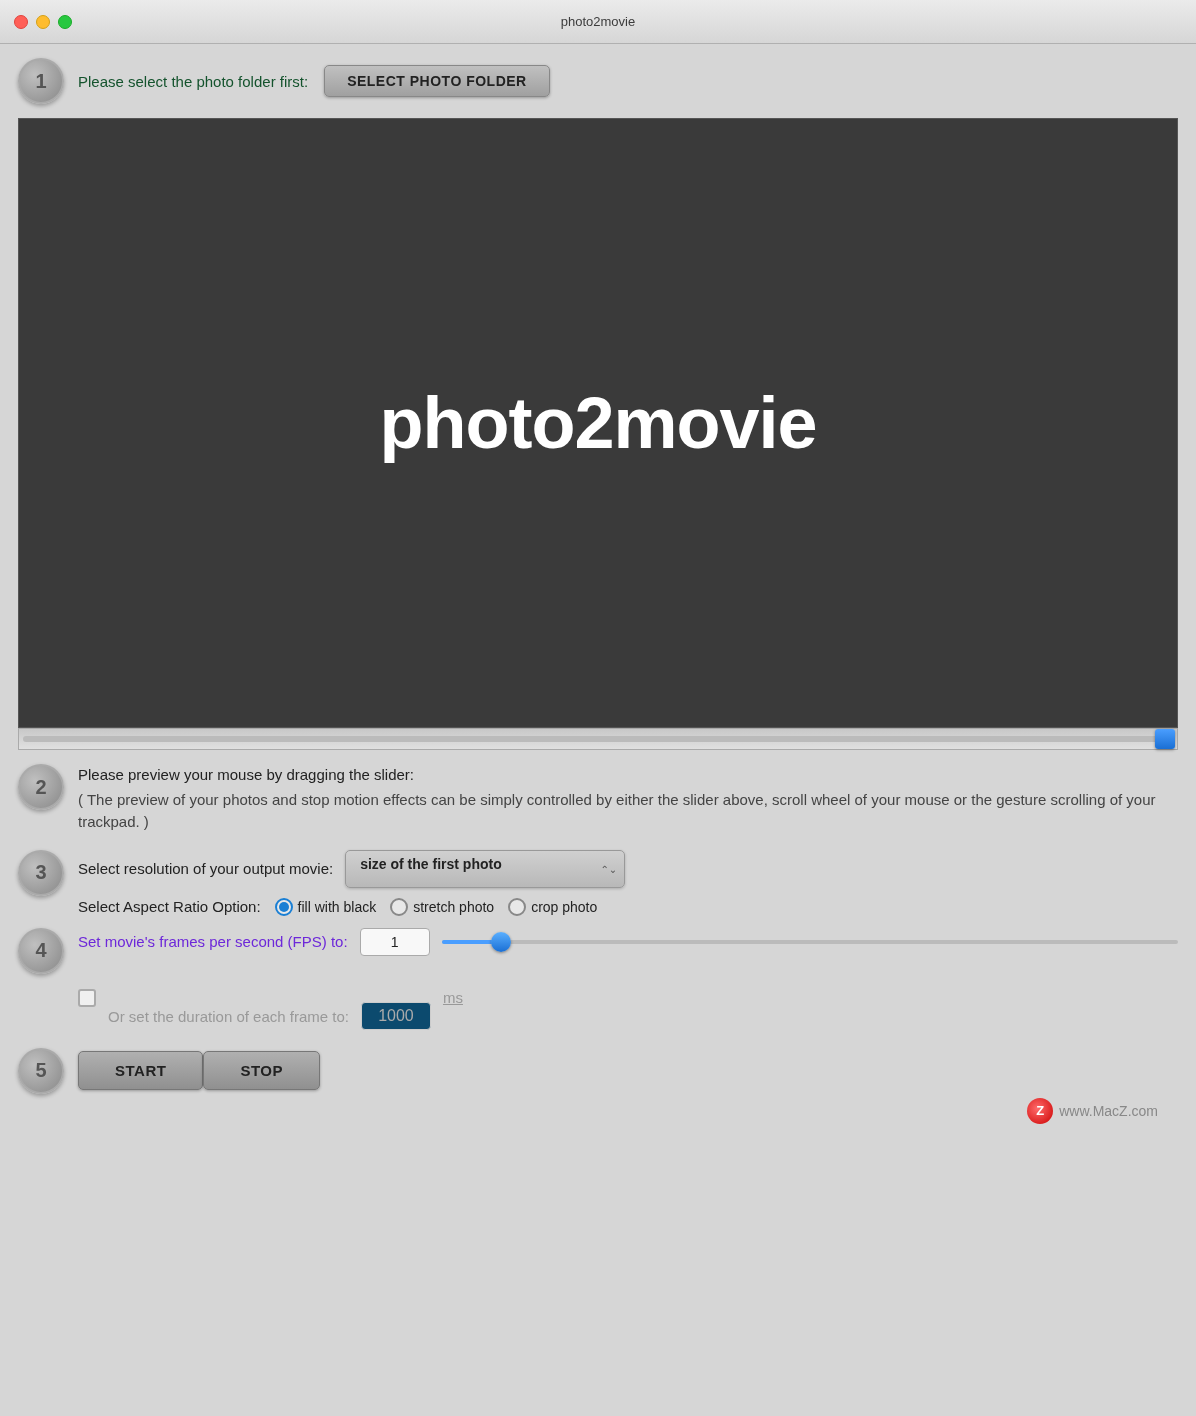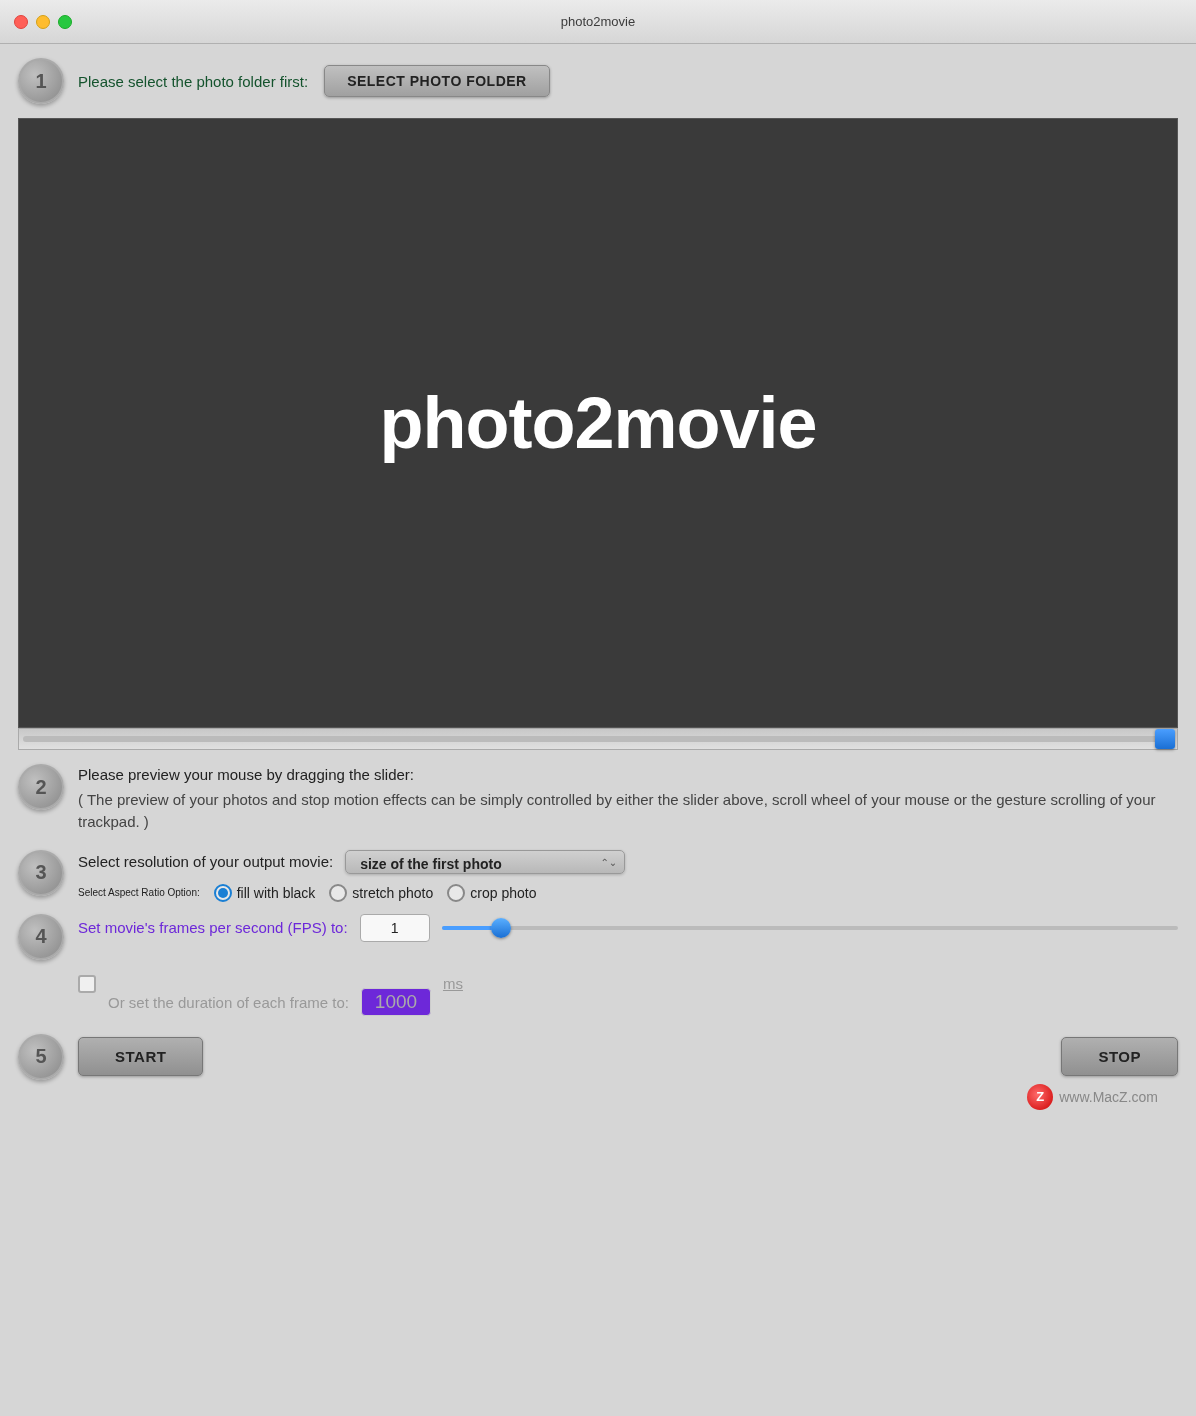--- a/index.html
+++ b/index.html
@@ -187,21 +187,21 @@
     .resolution-label {
       font-size: 15px;
       color: #222;
       white-space: nowrap;
     }
 
     .resolution-select {
       background: linear-gradient(to bottom, #d0d0d0, #b8b8b8);
       border: 1px solid #999;
       border-radius: 5px;
-      padding: 5px 30px 1px 14px;
+      padding: 5px 30px 15px 14px;
       font-size: 14px;
       font-weight: 600;
       color: #222;
       cursor: pointer;
       appearance: none;
       -webkit-appearance: none;
       position: relative;
       min-width: 280px;
       box-shadow: 0 1px 3px rgba(0,0,0,0.2);
     }
@@ -222,21 +222,21 @@
       pointer-events: none;
     }
 
     .aspect-row {
       display: flex;
       align-items: center;
       gap: 14px;
     }
 
     .aspect-label {
-      font-size: 10px;
+      font-size: 15px;
       color: #222;
       white-space: nowrap;
     }
 
     .radio-option {
       display: flex;
       align-items: center;
       gap: 5px;
       font-size: 14px;
       color: #222;
@@ -358,23 +358,23 @@
       color: #999;
       white-space: nowrap;
       margin-top: 37px;
     }
 
     .duration-input {
       width: 70px;
       height: 28px;
       border: 1px solid #ccc;
       border-radius: 4px;
-      background: #6d28d9;
+      background: #0c4a6e;
       text-align: center;
-      font-size: 19px;
+      font-size: 16px;
       color: #aaa;
       padding: 0 4px;
       margin-top: 36px;
     }
 
     .ms-label {
       font-size: 15px;
       color: #999;
       text-decoration: underline;
     }
@@ -382,21 +382,21 @@
     
     .step5-row {
       display: flex;
       align-items: center;
       margin-top: 18px;
       gap: 14px;
     }
 
     .step5-content {
       display: flex;
-      justify-content: space-between;
+      justify-content: flex-start;
       flex: 1;
       align-items: center;
     }
 
     .start-btn {
       background: linear-gradient(to bottom, #b0b0b0, #909090);
       border: 1px solid #777;
       border-radius: 5px;
       padding: 10px 36px;
       font-size: 15px;

